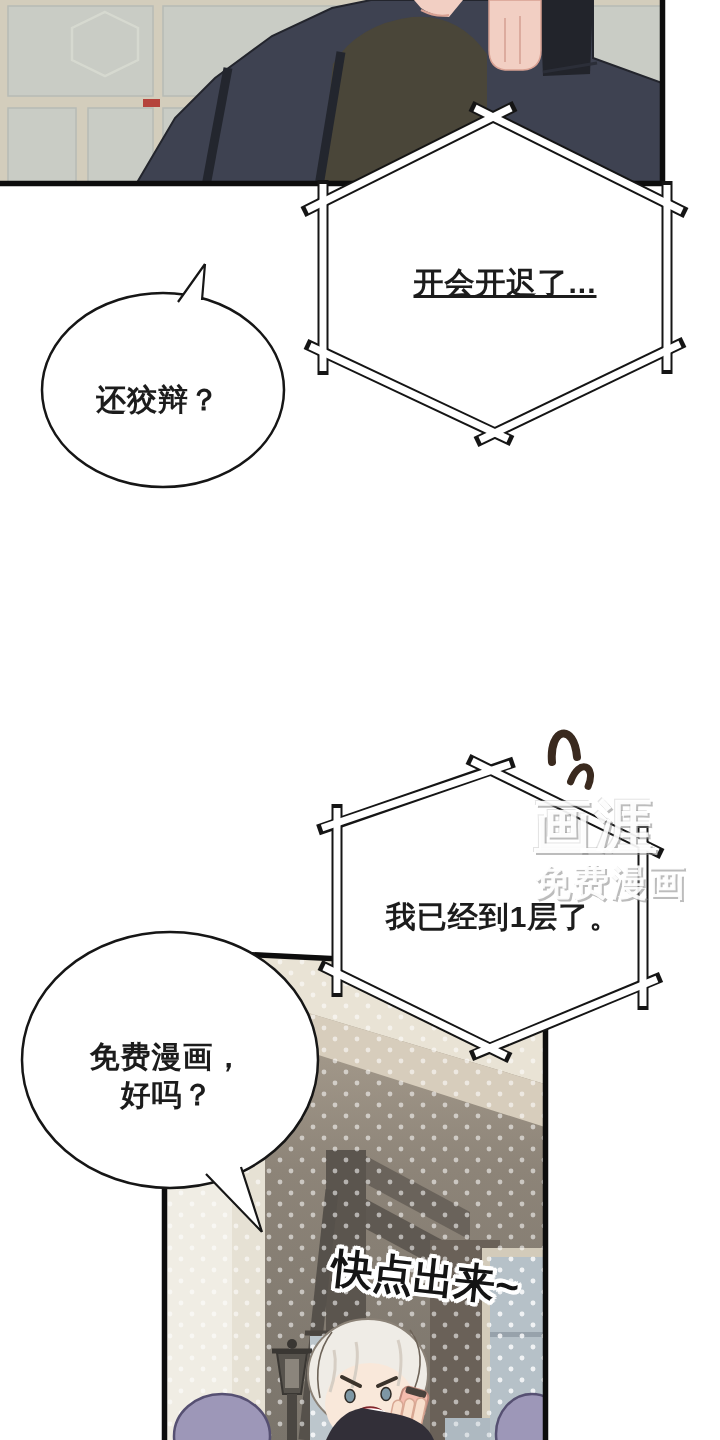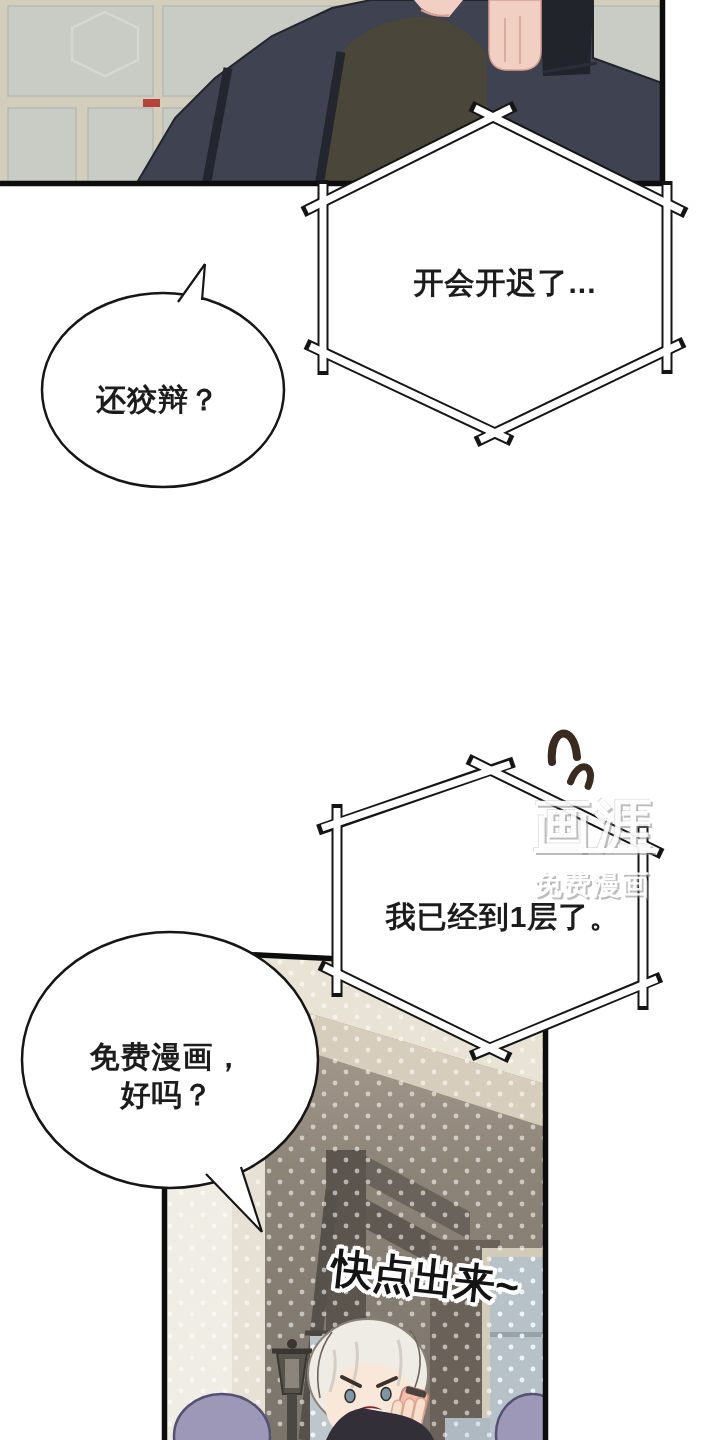--- a/index.html
+++ b/index.html
@@ -9,21 +9,21 @@
     font-family:"Liberation Sans","DejaVu Sans",sans-serif;
   }
   #art{position:absolute;left:0;top:0;width:720px;height:1440px;display:block;}
   .txt{
     position:absolute;text-align:center;color:#1c1c1c;
     font-weight:800;letter-spacing:1px;line-height:1.3;
     font-family:"Liberation Sans","DejaVu Sans",sans-serif;
     white-space:nowrap;
   }
   .bubble-text{font-size:30px;}
-  #t-hex1{left:355px;top:263px;width:300px;}
+  #t-hex1{left:355px;top:263px;width:300px;text-decoration:underline;}
   #t-oval1{left:58px;top:380px;width:200px;}
   #t-hex2{left:353px;top:897px;width:300px;}
   #t-oval2{left:60px;top:1038px;width:214px;line-height:1.28;}
   #t-oval2 span{display:block;}
   #t-shout{
     left:316px;top:1240px;width:220px;
     font-size:41px;font-weight:900;color:#141414;letter-spacing:0px;
     transform:rotate(6deg);transform-origin:left center;
     text-shadow:
       -3px -3px 0 #fff, 3px -3px 0 #fff, -3px 3px 0 #fff, 3px 3px 0 #fff,
@@ -31,23 +31,23 @@
       -2px -4px 0 #fff, 2px 4px 0 #fff, 4px -2px 0 #fff, -4px 2px 0 #fff;
   }
   #watermark{position:absolute;left:534px;top:796px;opacity:.95;pointer-events:none;}
   #wm-logo{
     font-size:57px;font-weight:900;letter-spacing:4px;color:rgba(255,255,255,.96);
     text-shadow:2px 2px 0 rgba(125,125,125,.55), -1px -1px 0 rgba(170,170,170,.35);
     line-height:1.05;
     text-decoration:underline;
   }
   #wm-tagline{
-    font-size:28px;font-weight:800;letter-spacing:1px;color:rgba(255,255,255,.96);
+    font-size:37px;font-weight:800;letter-spacing:1px;color:rgba(255,255,255,.96);
     text-shadow:2px 2px 0 rgba(125,125,125,.55);
-    margin-top:10px;
+    margin-top:2px;
   }
 </style>
 </head>
 <body>
 
 <div id="canvas">
 
 <svg id="art" viewBox="0 0 720 1440">
   <defs>
     <clipPath id="clipTop">

